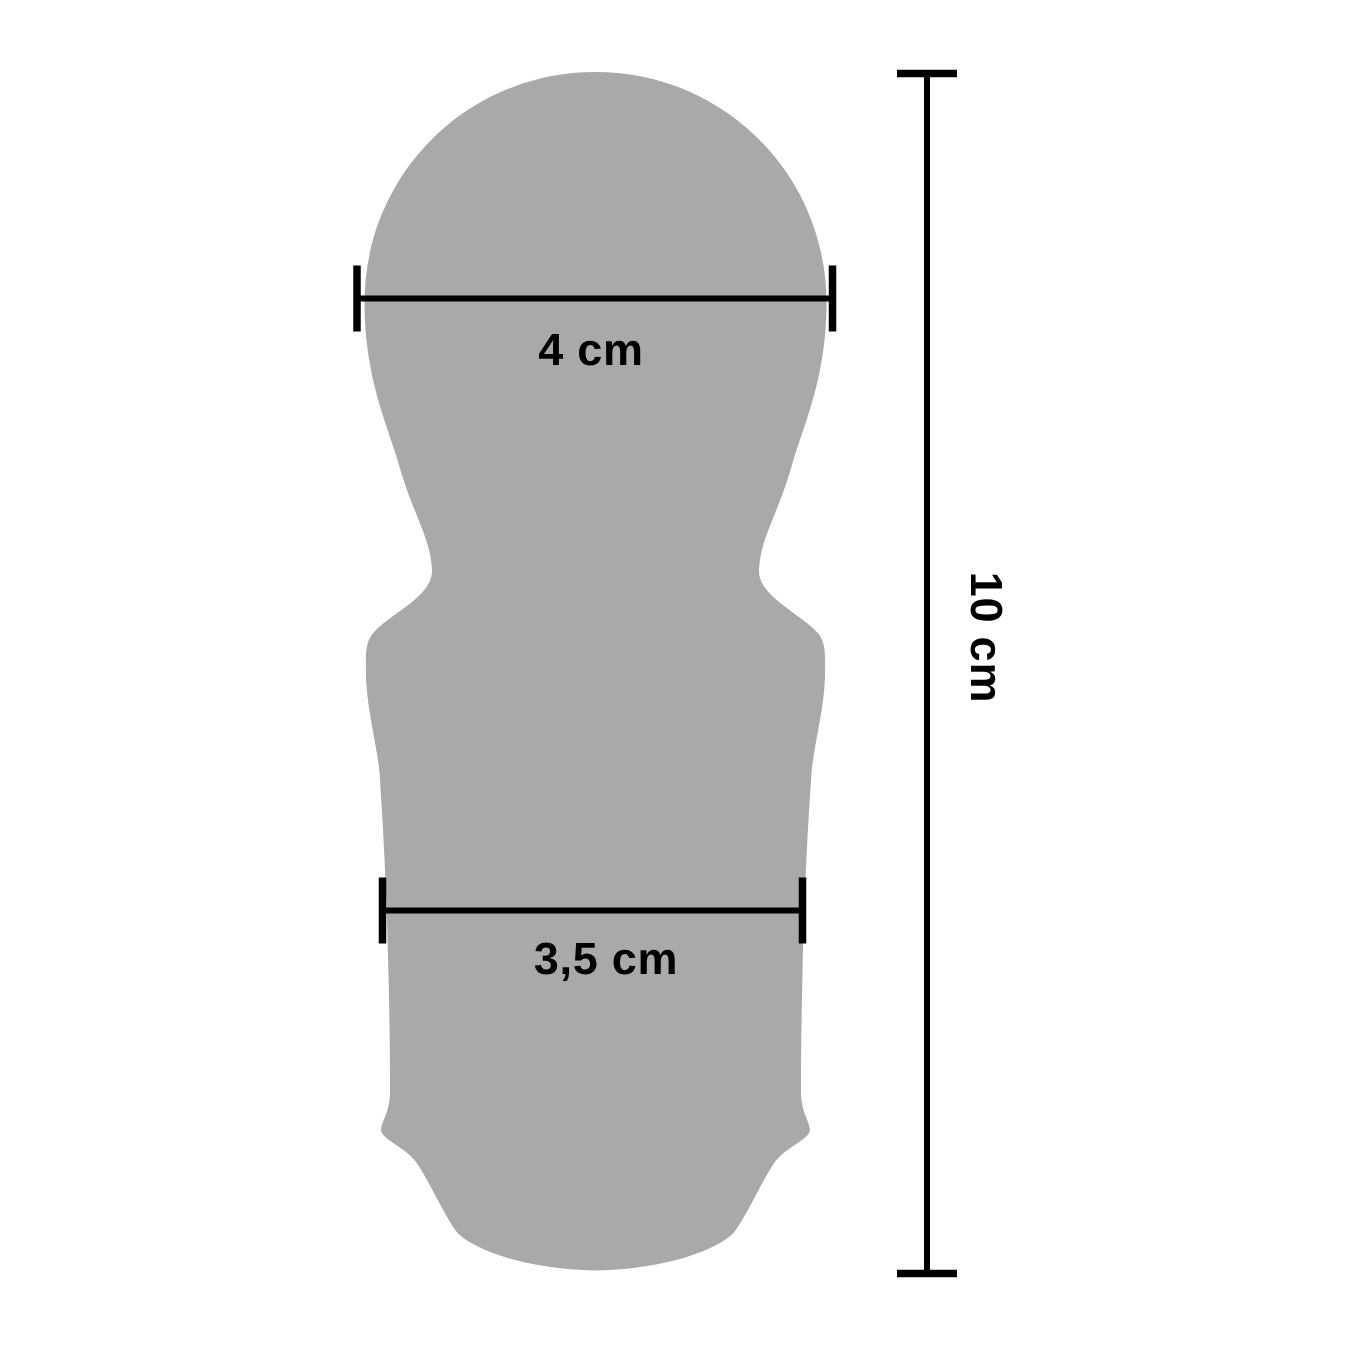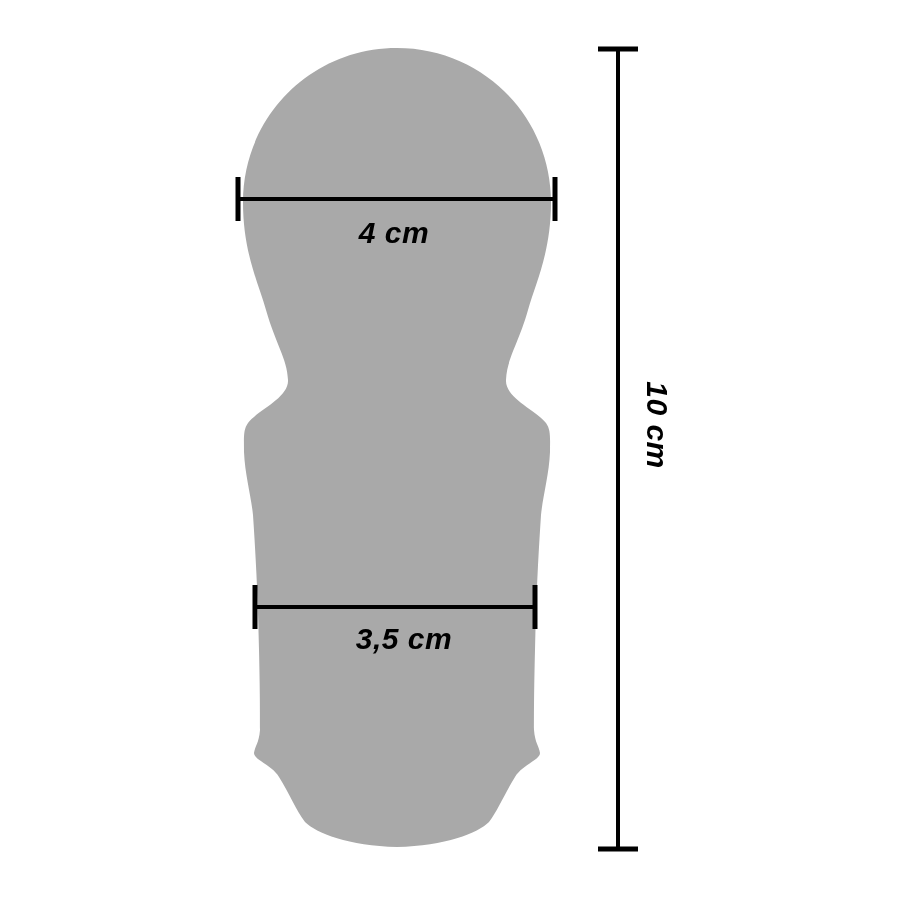--- a/index.html
+++ b/index.html
@@ -7,21 +7,20 @@
     padding: 0;
     background: #ffffff;
   }
   .canvas {
     position: relative;
     width: 900px;
     height: 900px;
     background: #ffffff;
     overflow: hidden;
     font-family: "Liberation Sans", sans-serif;
-    font-style: italic;
   }
   svg.diagram {
     display: block;
     width: 900px;
     height: 900px;
   }
   .dim-label {
     font-family: "Liberation Sans", sans-serif;
     font-size: 30px;
     font-weight: 700;

